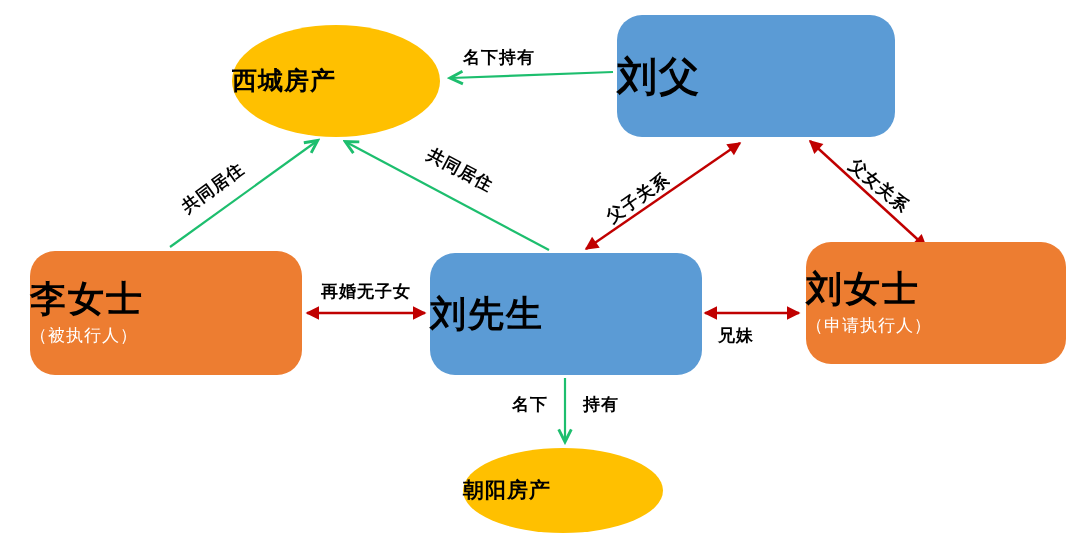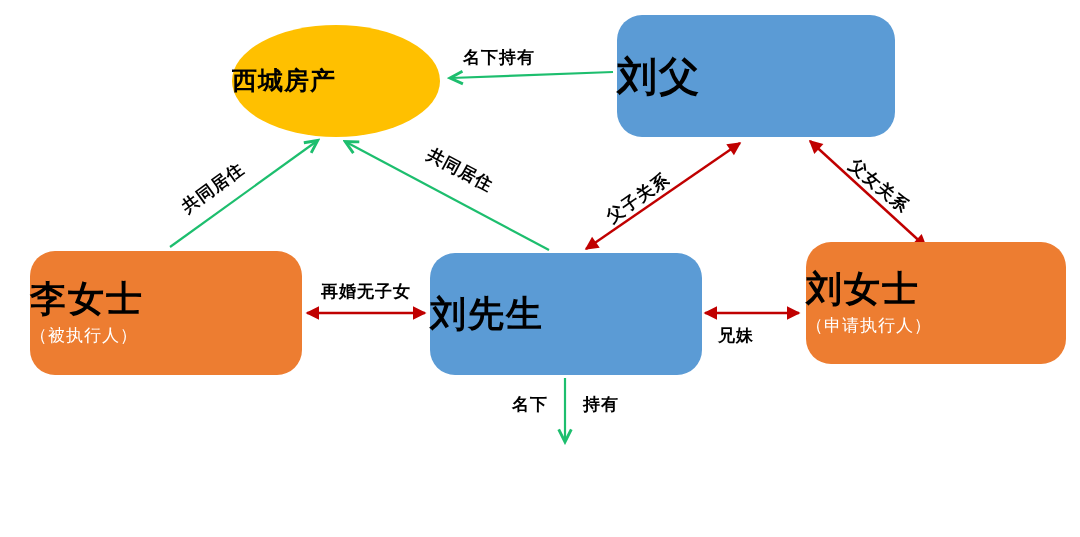--- a/index.html
+++ b/index.html
@@ -108,20 +108,23 @@
 
   <div class="node rect bg-blue" style="left:430px; top:253px; width:272px; height:122px;">
     <span class="node-label lg">刘先生</span>
   </div>
 
   <div class="node rect bg-orange" style="left:806px; top:242px; width:260px; height:122px;">
     <span class="node-label lg">刘女士</span>
     <span class="node-sublabel">（申请执行人）</span>
   </div>
 
+  <div class="node ellipse bg-yellow" style="left:463px; top:448px; width:200px; height:85px;">
+    <span class="node-label sm">朝阳房产</span>
+  </div>
 
   <div class="edge-label" style="left:499px; top:57px;">名下持有</div>
 
   <div class="edge-label rot-n36" style="left:213px; top:188px;">共同居住</div>
 
   <div class="edge-label rot-p28" style="left:460px; top:170px;">共同居住</div>
 
   <div class="edge-label rot-n35" style="left:638px; top:198px;">父子关系</div>
 
   <div class="edge-label rot-p40" style="left:879px; top:186px;">父女关系</div>

